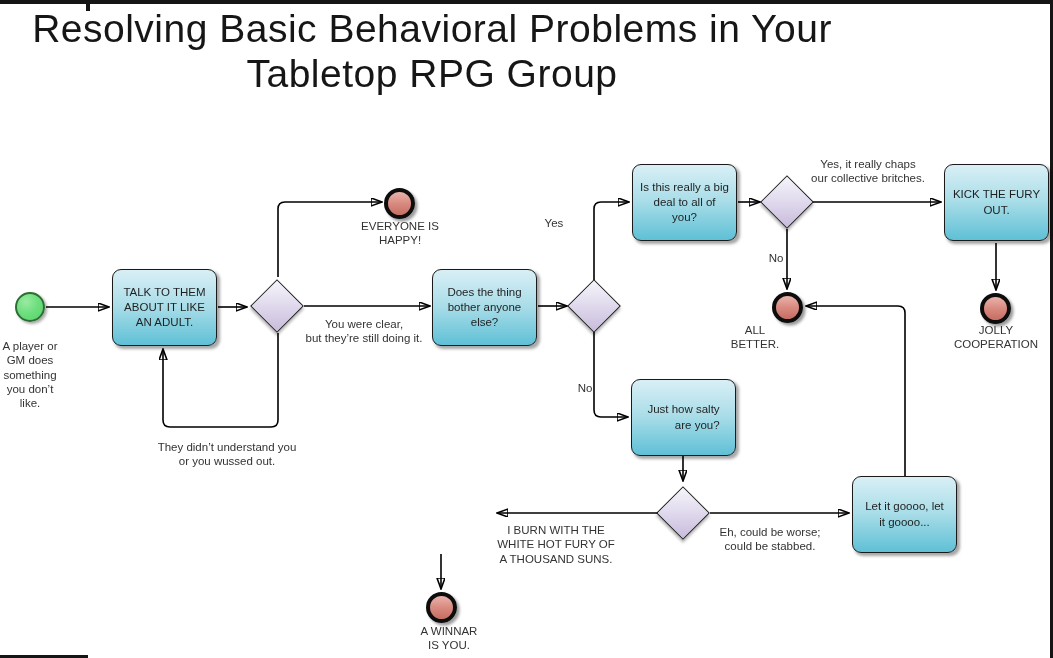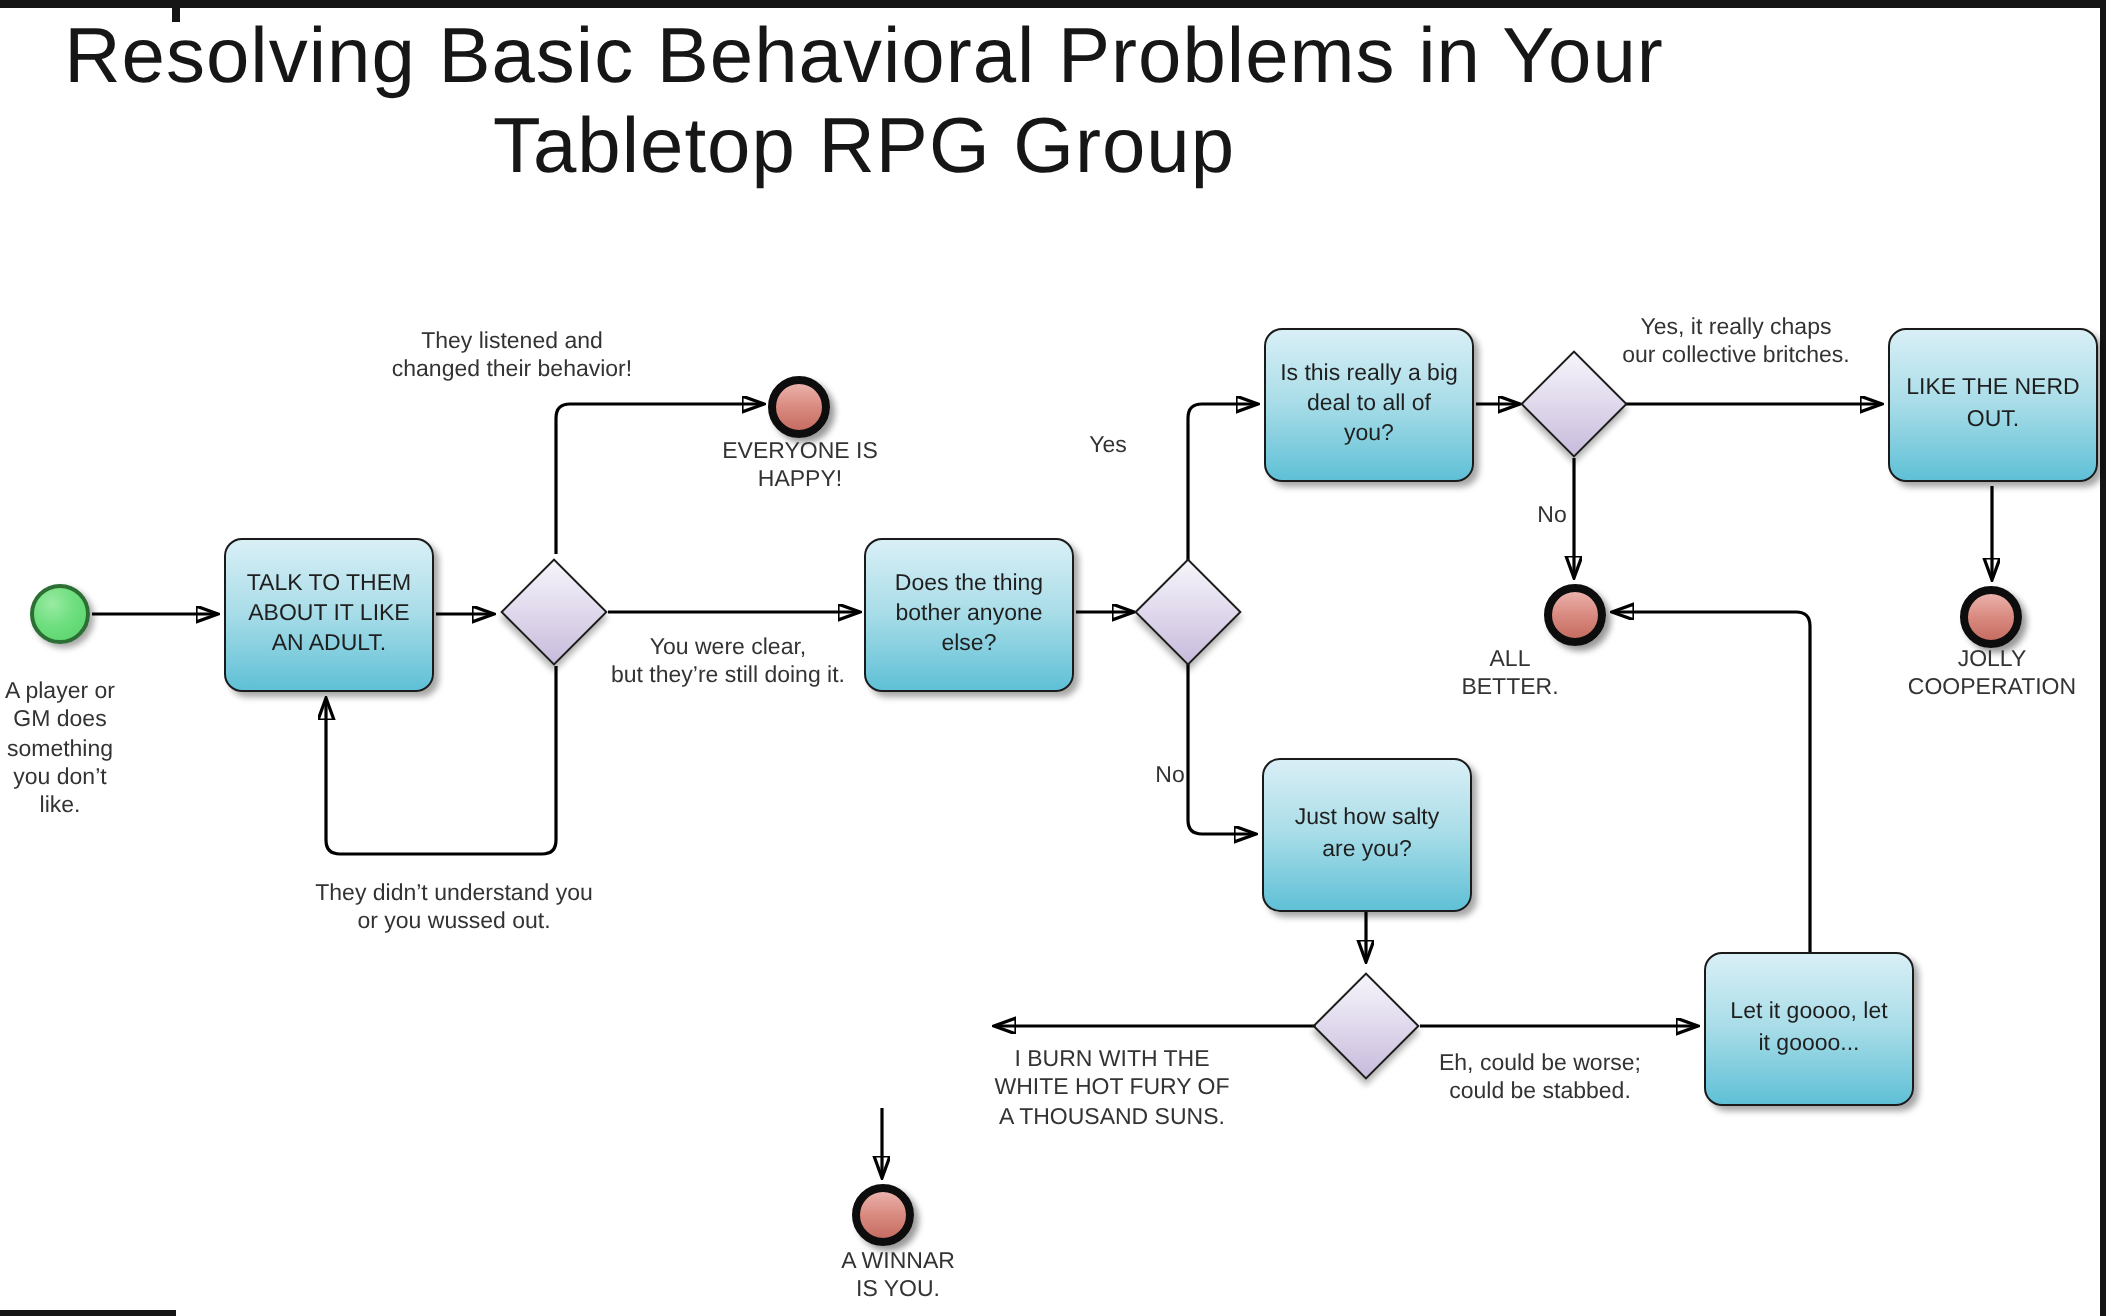--- a/index.html
+++ b/index.html
@@ -104,43 +104,41 @@
 
   <div class="task" style="left:112px; top:269px;">TALK TO THEM
 ABOUT IT LIKE
 AN ADULT.</div>
   <div class="task" style="left:432px; top:269px;">Does the thing
 bother anyone
 else?</div>
   <div class="task" style="left:632px; top:164px;">Is this really a big
 deal to all of
 you?</div>
-  <div class="task" style="left:944px; top:164px;">LIKE THE NERD
+  <div class="task" style="left:944px; top:164px;">KICK THE FURY
 OUT.</div>
-  <div class="task" style="left:631px; top:379px;">Just how salty
+  <div class="task" style="left:631px; top:379px;text-align:right;">Just how salty
 are you?</div>
   <div class="task" style="left:852px; top:476px;">Let it goooo, let
 it goooo...</div>
 
   <div class="lbl" style="left:-15px; top:339px; width:90px;">A player or
 GM does
 something
 you don’t
 like.</div>
   <div class="lbl" style="left:345px; top:219px; width:110px;">EVERYONE IS
 HAPPY!</div>
   <div class="lbl" style="left:715px; top:323px; width:80px;">ALL
 BETTER.</div>
   <div class="lbl" style="left:936px; top:323px; width:120px;">JOLLY
 COOPERATION</div>
   <div class="lbl" style="left:404px; top:624px; width:90px;">A WINNAR
 IS YOU.</div>
 
-  <div class="lbl" style="left:171px; top:164px; width:170px;">They listened and
-changed their behavior!</div>
   <div class="lbl" style="left:132px; top:440px; width:190px;">They didn’t understand you
 or you wussed out.</div>
   <div class="lbl" style="left:279px; top:317px; width:170px;">You were clear,
 but they’re still doing it.</div>
   <div class="lbl" style="left:539px; top:216px; width:30px;">Yes</div>
   <div class="lbl" style="left:761px; top:251px; width:30px;">No</div>
   <div class="lbl" style="left:783px; top:157px; width:170px;">Yes, it really chaps
 our collective britches.</div>
   <div class="lbl" style="left:570px; top:381px; width:30px;">No</div>
   <div class="lbl" style="left:481px; top:523px; width:150px;">I BURN WITH THE

